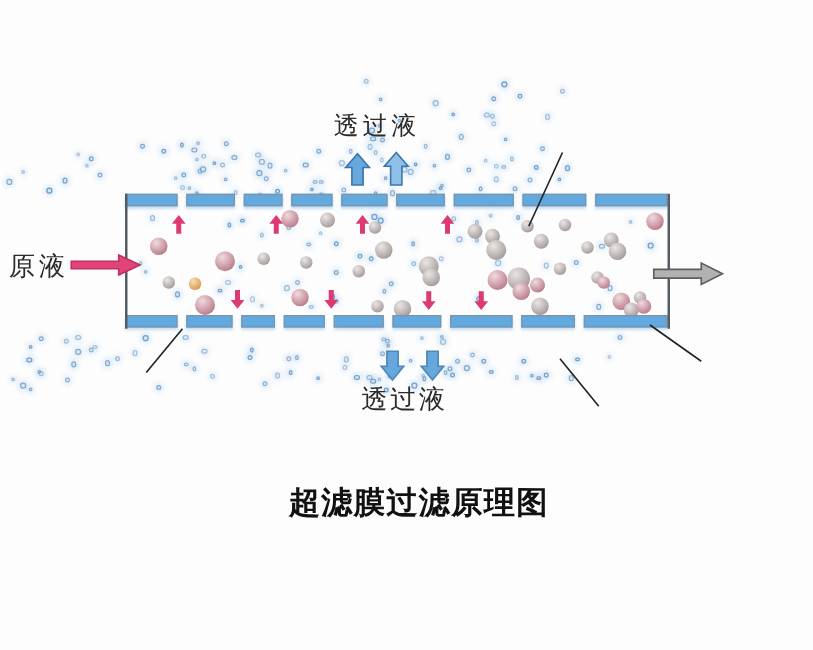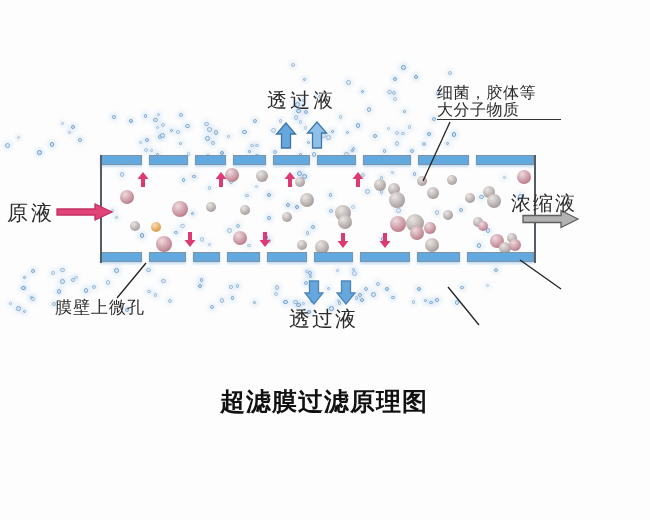--- a/index.html
+++ b/index.html
@@ -12,21 +12,21 @@
   .lbl{position:absolute;white-space:nowrap;color:#2b2b2b;}
   #lbl-permeate-top{left:267px;top:87px;font-size:20px;letter-spacing:3px;}
   #lbl-macro{left:437px;top:84px;width:124px;font-size:16px;line-height:17px;
              border-bottom:1.5px solid #333;padding-bottom:1px;letter-spacing:0.5px;}
   #lbl-feed{left:7px;top:199px;font-size:21px;letter-spacing:3px;}
   #lbl-concentrate{left:511px;top:190px;font-size:20px;letter-spacing:2px;}
   #lbl-micropore{left:55px;top:296px;font-size:17px;letter-spacing:1px;}
   #lbl-membrane-wall{left:561px;top:279px;font-size:17px;letter-spacing:1px;}
   #lbl-water{left:477px;top:318px;font-size:17px;letter-spacing:1px;}
   #lbl-permeate-bottom{left:289px;top:305px;font-size:21px;letter-spacing:2px;}
-  #diagram-title{left:220px;top:385px;font-size:25px;letter-spacing:1px;font-weight:bold;
+  #diagram-title{left:231px;top:385px;font-size:25px;letter-spacing:1px;font-weight:bold;
                  font-family:"Liberation Sans",sans-serif;color:#111;}
   .wall-seg{position:absolute;border:1px solid #7e93a6;box-sizing:border-box;
             box-shadow:0 2px 2px rgba(150,195,235,.55);}
   .side-line{position:absolute;width:2px;}
   .sphere{position:absolute;border-radius:50%;}
   .dot{position:absolute;border-radius:50%;box-sizing:border-box;
        box-shadow:0 0 4px 2px rgba(160,198,232,.38);}
   #overlay{position:absolute;left:0;top:0;pointer-events:none;}
 </style>
 </head>
@@ -324,25 +324,19 @@
       <path d="M 343 248 L 337.5 241 L 341 241 L 341 233 L 345 233 L 345 241 L 348.5 241 Z" fill="#dd3a74" stroke="none" stroke-width="0" stroke-linejoin="miter"></path>
       <path d="M 385 248 L 379.5 241 L 383 241 L 383 233 L 387 233 L 387 241 L 390.5 241 Z" fill="#dd3a74" stroke="none" stroke-width="0" stroke-linejoin="miter"></path>
       <line x1="450" y1="122" x2="423" y2="181" stroke="#222222" stroke-width="1.3"></line>
       <line x1="146" y1="263" x2="117" y2="298" stroke="#222222" stroke-width="1.3"></line>
       <line x1="520" y1="260" x2="561" y2="289" stroke="#222222" stroke-width="1.3"></line>
       <line x1="448" y1="287" x2="479" y2="325" stroke="#222222" stroke-width="1.3"></line>
     </svg>
 
   <div class="lbl" id="lbl-permeate-top">透过液</div>
 
-  <div class="lbl" id="lbl-macro">
-    <div>细菌，胶体等</div>
-    <div>大分子物质</div>
-  </div>
 
   <div class="lbl" id="lbl-feed">原液</div>
-  <div class="lbl" id="lbl-concentrate">浓缩液</div>
-  <div class="lbl" id="lbl-micropore">膜壁上微孔</div>
   <div class="lbl" id="lbl-permeate-bottom">透过液</div>
 
   <div class="lbl" id="diagram-title">超滤膜过滤原理图</div>
 
 </div>
 
 </body></html>

